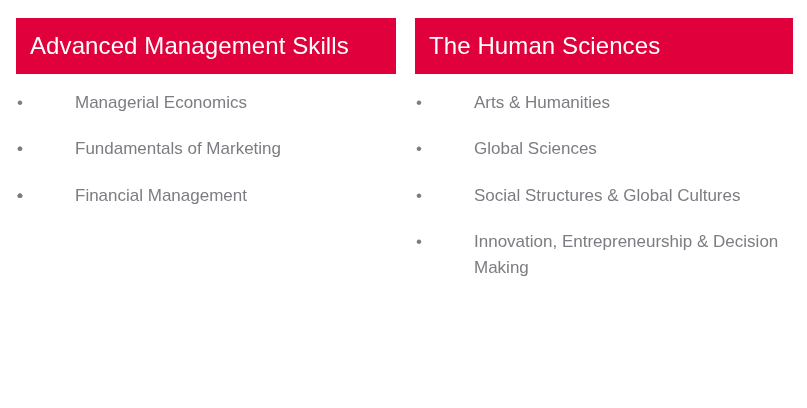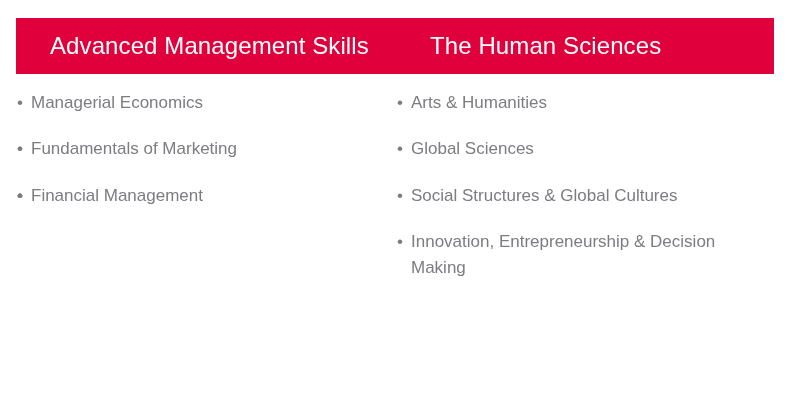--- a/index.html
+++ b/index.html
@@ -21,39 +21,38 @@
   }
   .column {
     position: absolute;
     top: 18px;
   }
   #column-left {
     left: 16px;
     width: 380px;
   }
   #column-right {
-    left: 396px;
+    left: 415px;
     width: 378px;
   }
   .column-header {
     background: #e0003c;
     height: 56px;
     display: flex;
     align-items: center;
     box-sizing: border-box;
     padding: 0 14px;
   }
   .column-header-title {
     color: #ffffff;
     font-size: 24px;
     font-weight: 400;
     letter-spacing: 0.1px;
     line-height: 1.1;
     white-space: nowrap;
-    margin-left: 20px;
   }
   .item-list {
     list-style: none;
     margin: 0;
     padding: 0;
     margin-top: 16px;
   }
   .list-item {
     position: relative;
     color: #7c7c82;
@@ -72,20 +71,21 @@
   .bullet-icon {
     position: absolute;
     left: 1px;
     top: 0;
     color: #7c7c82;
     font-size: 17px;
     line-height: 1.55;
   }
   .item-label {
     display: block;
+    margin-left: 44px;
   }
 </style>
 </head>
 <body>
 
 <div id="curriculum-panel">
 
   <section class="column" id="column-left">
     <div class="column-header">
       <h2 class="column-header-title">Advanced Management Skills</h2>

